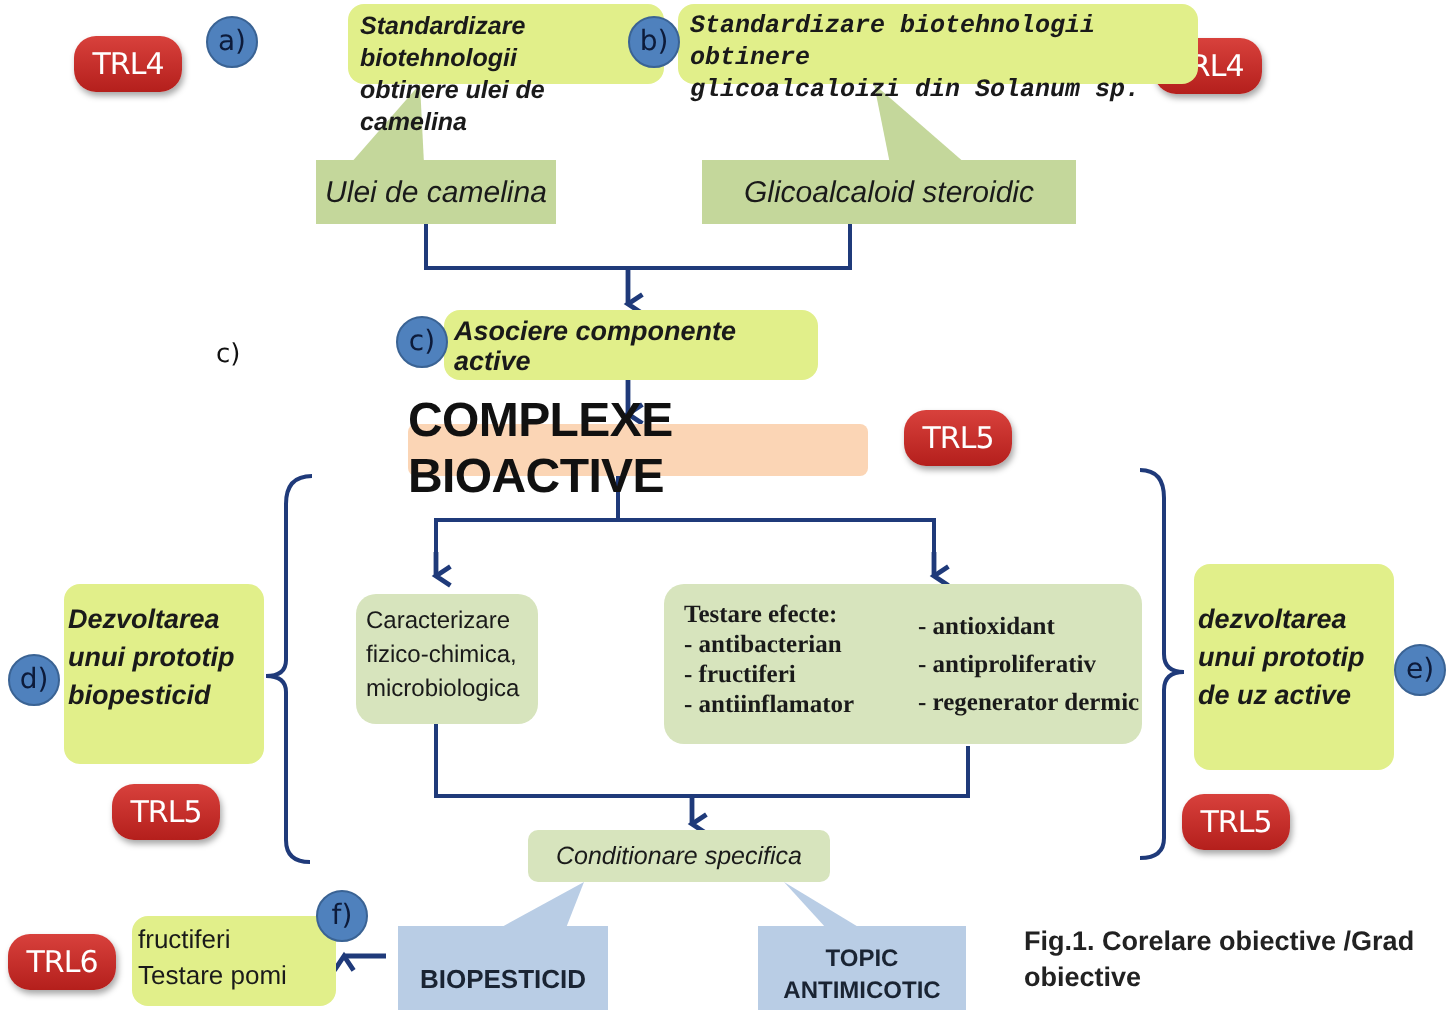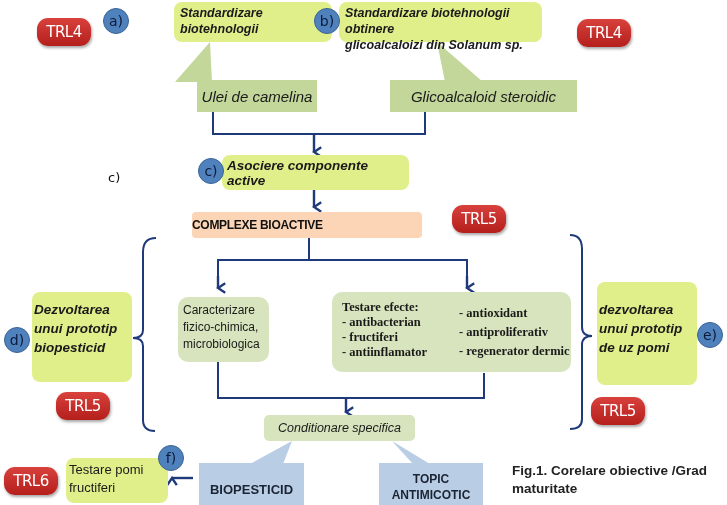--- a/index.html
+++ b/index.html
@@ -24,21 +24,21 @@
       font-size: 14px; display: flex; align-items: center; justify-content: center;
       font-family: "DejaVu Sans", sans-serif;
     }
     .yellow {
       position: absolute; background: #e1ef8a; border-radius: 8px;
       font-style: italic; font-weight: bold; font-size: 12.5px; color: #1a1a1a;
     }
     .green-box {
       position: absolute; background: #c4d79b;
       font-style: italic; font-size: 15px; font-weight: bold; color: #1a1a1a;
-      display: flex; align-items: center; justify-content: center; margin-left: 39px;
+      display: flex; align-items: center; justify-content: center;
     }
     .sage {
       position: absolute; background: #d7e4bd; border-radius: 10px; color: #1a1a1a;
     }
     .blue-box {
       position: absolute; background: #b9cde5; font-weight: bold; font-size: 13px;
       color: #1a2433; display: flex; align-items: flex-end; justify-content: center; text-align: center;
       padding-bottom: 8px;
     }
   </style>
@@ -92,26 +92,27 @@
   </div>
 <div class="trl" style="left:591px; top:397px;">
     <span>TRL5</span>
   </div>
 <div class="trl" style="left:4px; top:467px;">
     <span>TRL6</span>
   </div>
 
 <div class="yellow" style="left:127px; top:2px; width:158px; height:40px; padding:3px 6px; line-height:16px;margin-left:47px;">
   <div>Standardizare biotehnologii</div>
+  <div>obtinere ulei de camelina</div>
 </div>
 <div class="badge" style="left:103px; top:8px;">
     <span>a)</span>
   </div>
 
-<div class="yellow" style="left:339px; top:2px; width:203px; height:40px; padding:3px 6px; line-height:16px;">
+<div class="yellow" style="left:339px; top:2px; width:260px; height:40px; padding:3px 6px; line-height:16px;font-family:Liberation Mono, monospace;">
   <div>Standardizare biotehnologii  obtinere</div>
   <div>glicoalcaloizi din Solanum sp.</div>
 </div>
 <div class="badge" style="left:314px; top:8px;">
     <span>b)</span>
   </div>
 
 <div class="green-box" style="left:158px; top:80px; width:120px; height:32px; font-weight:normal;">
   <span>Ulei de camelina</span>
 </div>
@@ -121,21 +122,21 @@
 
 <div class="abs" style="left:108px; top:170px; font-size:13px; font-family:'DejaVu Sans',sans-serif;">c)</div>
 
 <div class="yellow" style="left:222px; top:155px; width:187px; height:35px; display:flex; align-items:center; padding-left:5px; font-size:13.5px;">
   <span>Asociere componente active</span>
 </div>
 <div class="badge" style="left:198px; top:158px;">
     <span>c)</span>
   </div>
 
-<div class="abs" style="left:192px; top:212px; width:230px; height:26px; background:#fbd5b5; border-radius:4px; display:flex; align-items:center; justify-content:flex-start; font-weight:bold; font-size:12px; letter-spacing:-0.3px;">
+<div class="abs" style="left:204px; top:212px; width:230px; height:26px; background:#fbd5b5; border-radius:4px; display:flex; align-items:center; justify-content:flex-start; font-weight:bold; font-size:24px; letter-spacing:-0.3px;">
   <span>COMPLEXE BIOACTIVE</span>
 </div>
 
 <div class="yellow" style="left:32px; top:292px; width:100px; height:90px; padding:8px 0 0 2px; font-size:13.5px; line-height:19px;">
   <div>Dezvoltarea</div>
   <div>unui prototip</div>
   <div>biopesticid</div>
 </div>
 <div class="badge" style="left:4px; top:327px;">
     <span>d)</span>
@@ -157,44 +158,44 @@
   <div style="padding-top:4px; line-height:19px;">
     <div>- antioxidant</div>
     <div>- antiproliferativ</div>
     <div>- regenerator dermic</div>
   </div>
 </div>
 
 <div class="yellow" style="left:597px; top:282px; width:100px; height:103px; padding:18px 0 0 2px; font-size:13.5px; line-height:19px;">
   <div>dezvoltarea</div>
   <div>unui prototip</div>
-  <div>de uz pomi</div>
+  <div>de uz active</div>
 </div>
 <div class="badge" style="left:697px; top:322px;">
     <span>e)</span>
   </div>
 
 <div class="sage" style="left:264px; top:415px; width:151px; height:26px; border-radius:5px; display:flex; align-items:center; justify-content:center; font-style:italic; font-size:12.5px;">
   <span>Conditionare specifica</span>
 </div>
 
 <div class="blue-box" style="left:199px; top:463px; width:105px; height:42px;">
   <span>BIOPESTICID</span>
 </div>
 <div class="blue-box" style="left:379px; top:463px; width:104px; height:42px; padding-bottom:2px; font-size:12px; line-height:16px;">
   <div>
     <div>TOPIC</div>
     <div>ANTIMICOTIC</div>
   </div>
 </div>
 
 <div class="yellow" style="left:66px; top:458px; width:102px; height:45px; padding:3px 0 0 3px; font-style:normal; font-weight:normal; font-size:13px; line-height:18px;">
+  <div>fructiferi</div>
   <div>Testare pomi</div>
-  <div>fructiferi</div>
 </div>
 <div class="badge" style="left:158px; top:445px;">
     <span>f)</span>
   </div>
 
 <div class="abs" style="left:512px; top:462px; font-size:13.5px; font-weight:bold; line-height:18px; color:#222;">
   <div>Fig.1. Corelare obiective /Grad</div>
-  <div>maturitate</div>
+  <div>obiective</div>
 </div>
 
 </body></html>

